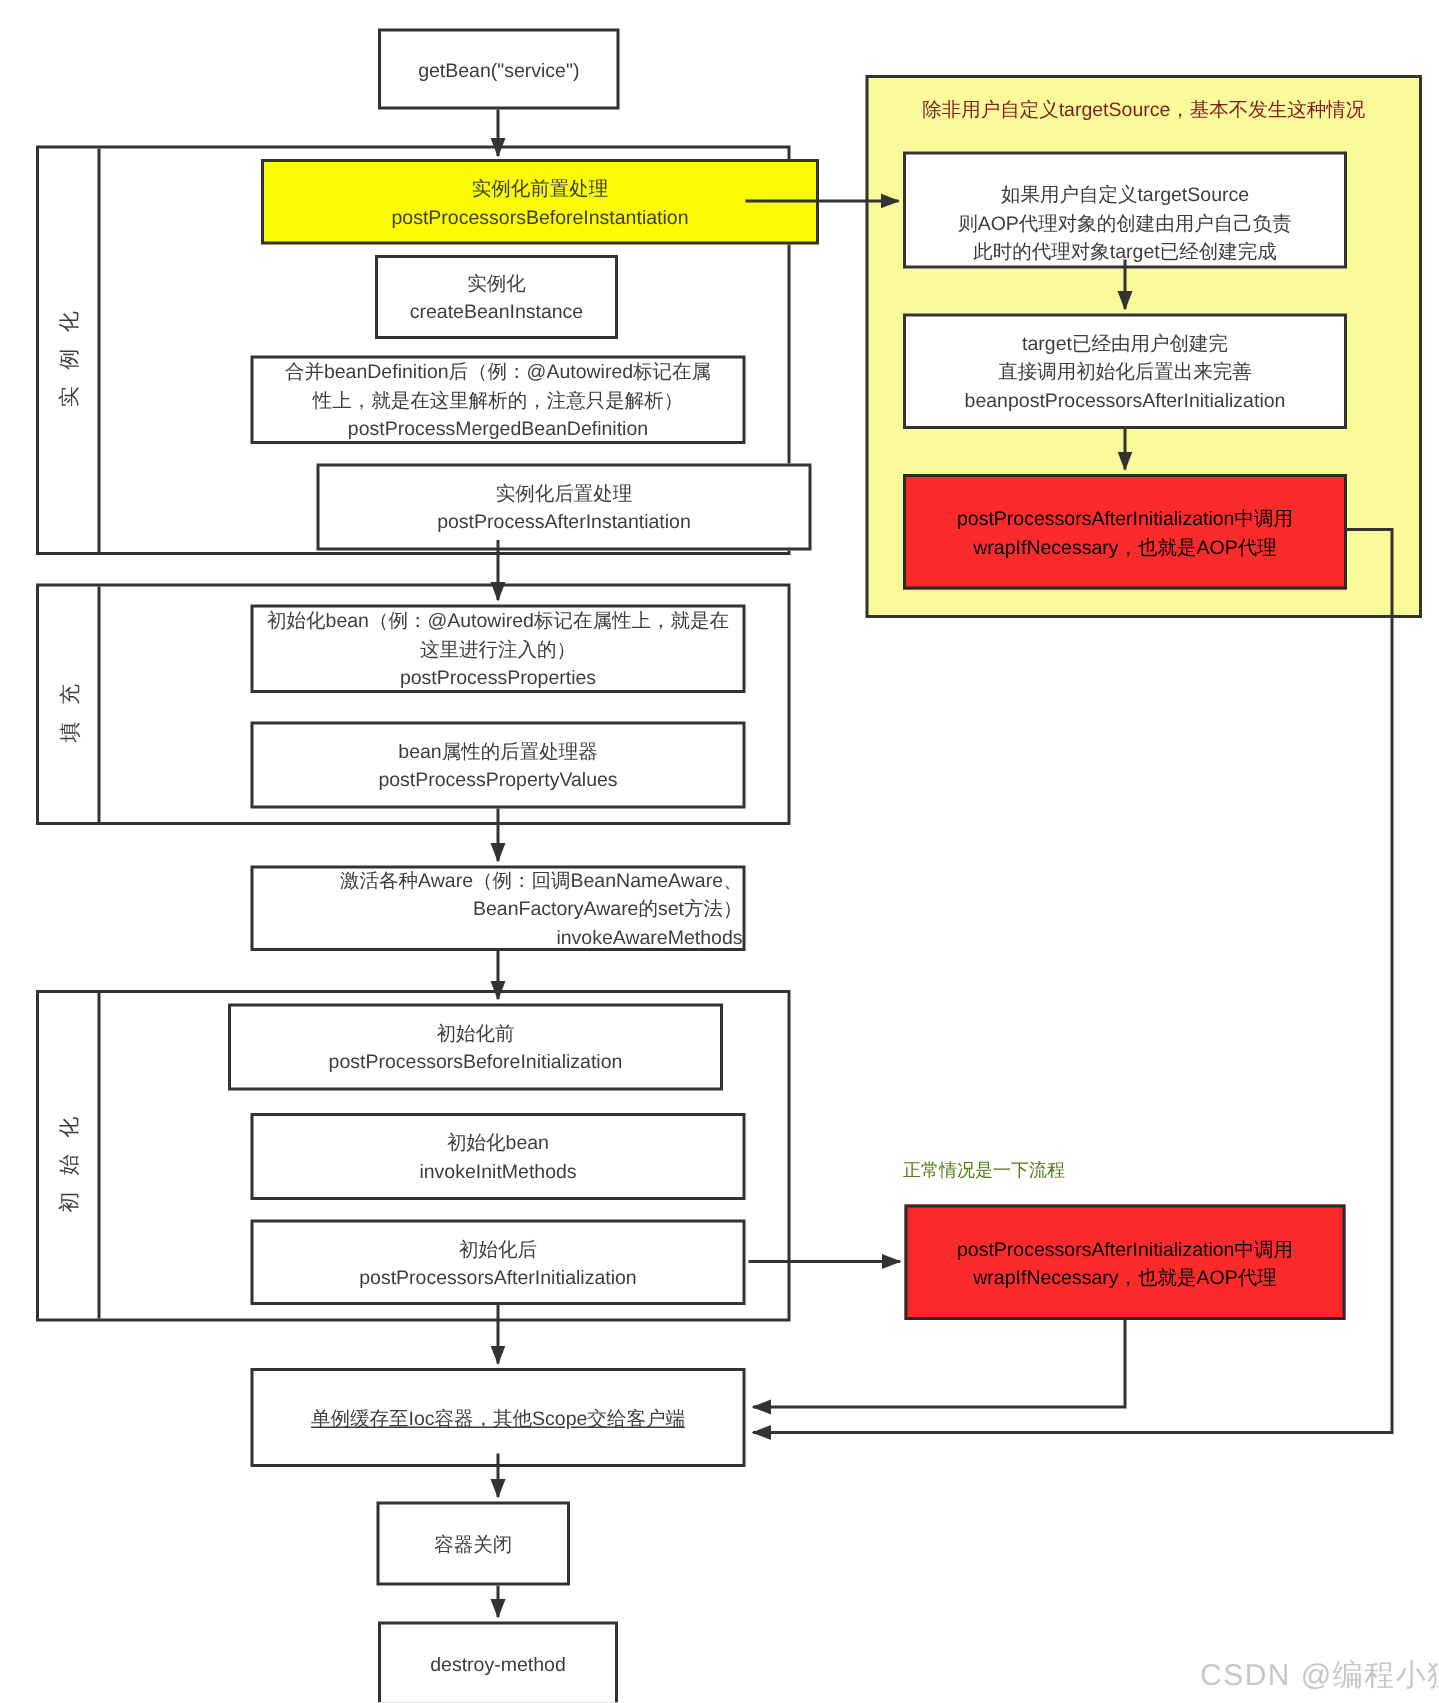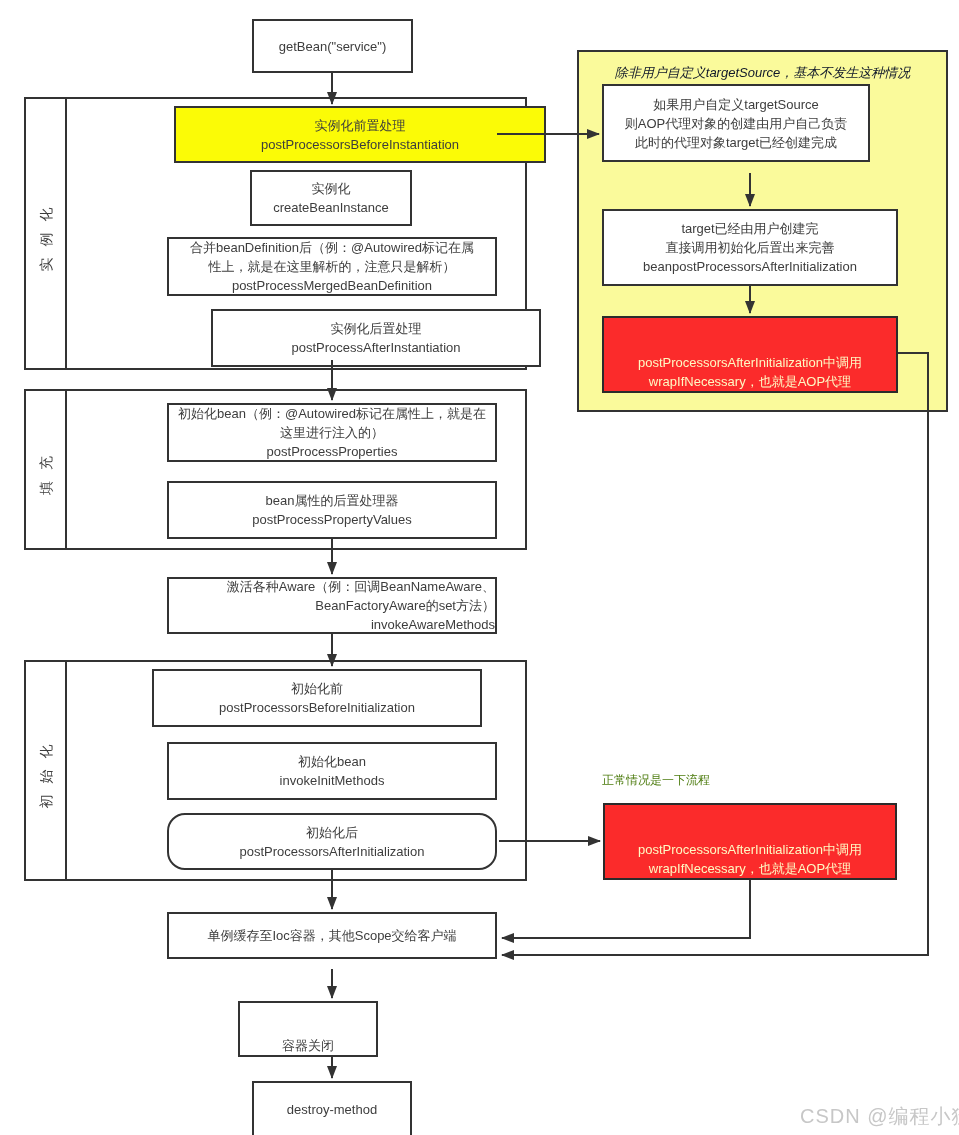--- a/index.html
+++ b/index.html
@@ -8,33 +8,33 @@
     font-family:"Liberation Sans","DejaVu Sans",sans-serif;
     color:#3d3d3d;background:#ffffff;
   }
   .box{
     position:absolute;box-sizing:border-box;border:2px solid #333333;background:#ffffff;
     display:flex;flex-direction:column;align-items:center;justify-content:center;
     text-align:center;font-size:13px;line-height:19px;color:#3d3d3d;
   }
   .box span{white-space:nowrap;}
   .box.yellow{background:#fbfb06;}
-  .box.red{background:#fb2b2b;color:#fef9c3;border-color:#2b2b2b;justify-content:flex-end;}
+  .box.red{background:#fb2b2b;color:#000000;border-color:#2b2b2b;}
   .group{position:absolute;box-sizing:border-box;border:2px solid #333333;background:transparent;}
   .group .divider{position:absolute;left:39px;top:0;bottom:0;width:2px;background:#333333;}
   .group .glabel{
     position:absolute;left:0;top:0;width:41px;height:100%;
     display:flex;align-items:center;justify-content:center;
   }
   .group .glabel span{
     transform:rotate(-90deg);white-space:nowrap;font-size:14px;
     letter-spacing:11px;color:#3d3d3d;
   }
   .panel{position:absolute;box-sizing:border-box;border:2px solid #333333;background:#fafa9b;}
-  .panel-title{position:absolute;font-size:13px;text-align:center;color:#0f172a;font-style:italic;}
+  .panel-title{position:absolute;font-size:13px;text-align:center;color:#7f1d1d;}
   .flow-label{position:absolute;font-size:12px;color:#4d7c0f;white-space:nowrap;}
   .watermark{position:absolute;font-size:20px;color:#c7c7c7;letter-spacing:1px;white-space:nowrap;}
   svg.arrows{position:absolute;left:0;top:0;pointer-events:none;}
   svg.arrows polyline{fill:none;stroke:#333333;stroke-width:2;}
 </style>
 </head>
 <body>
 
 <div id="canvas">
 
@@ -107,38 +107,38 @@
   <div class="box" style="left:152px;top:669px;width:330px;height:58px;">
     <span>初始化前</span>
     <span>postProcessorsBeforeInitialization</span>
   </div>
 
   <div class="box" style="left:167px;top:742px;width:330px;height:58px;">
     <span>初始化bean</span>
     <span>invokeInitMethods</span>
   </div>
 
-  <div class="box" style="left:167px;top:813px;width:330px;height:57px;border-radius:18px;">
+  <div class="box" style="left:167px;top:813px;width:330px;height:57px;">
     <span>初始化后</span>
     <span>postProcessorsAfterInitialization</span>
   </div>
 
-  <div class="box" style="left:167px;top:912px;width:330px;height:47px;">
+  <div class="box" style="left:167px;top:912px;width:330px;height:66px;text-decoration:underline;">
     <span>单例缓存至Ioc容器，其他Scope交给客户端</span>
   </div>
 
-  <div class="box" style="left:238px;top:1001px;width:140px;height:56px;justify-content:flex-end;">
+  <div class="box" style="left:251px;top:1001px;width:129px;height:56px;">
     <span>容器关闭</span>
   </div>
 
   <div class="box" style="left:252px;top:1081px;width:160px;height:56px;">
     <span>destroy-method</span>
   </div>
 
-  <div class="box" style="left:602px;top:84px;width:268px;height:78px;">
+  <div class="box" style="left:602px;top:101px;width:296px;height:78px;justify-content:flex-end;">
     <span>如果用户自定义targetSource</span>
     <span>则AOP代理对象的创建由用户自己负责</span>
     <span>此时的代理对象target已经创建完成</span>
   </div>
 
   <div class="box" style="left:602px;top:209px;width:296px;height:77px;">
     <span>target已经由用户创建完</span>
     <span>直接调用初始化后置出来完善</span>
     <span>beanpostProcessorsAfterInitialization</span>
   </div>

